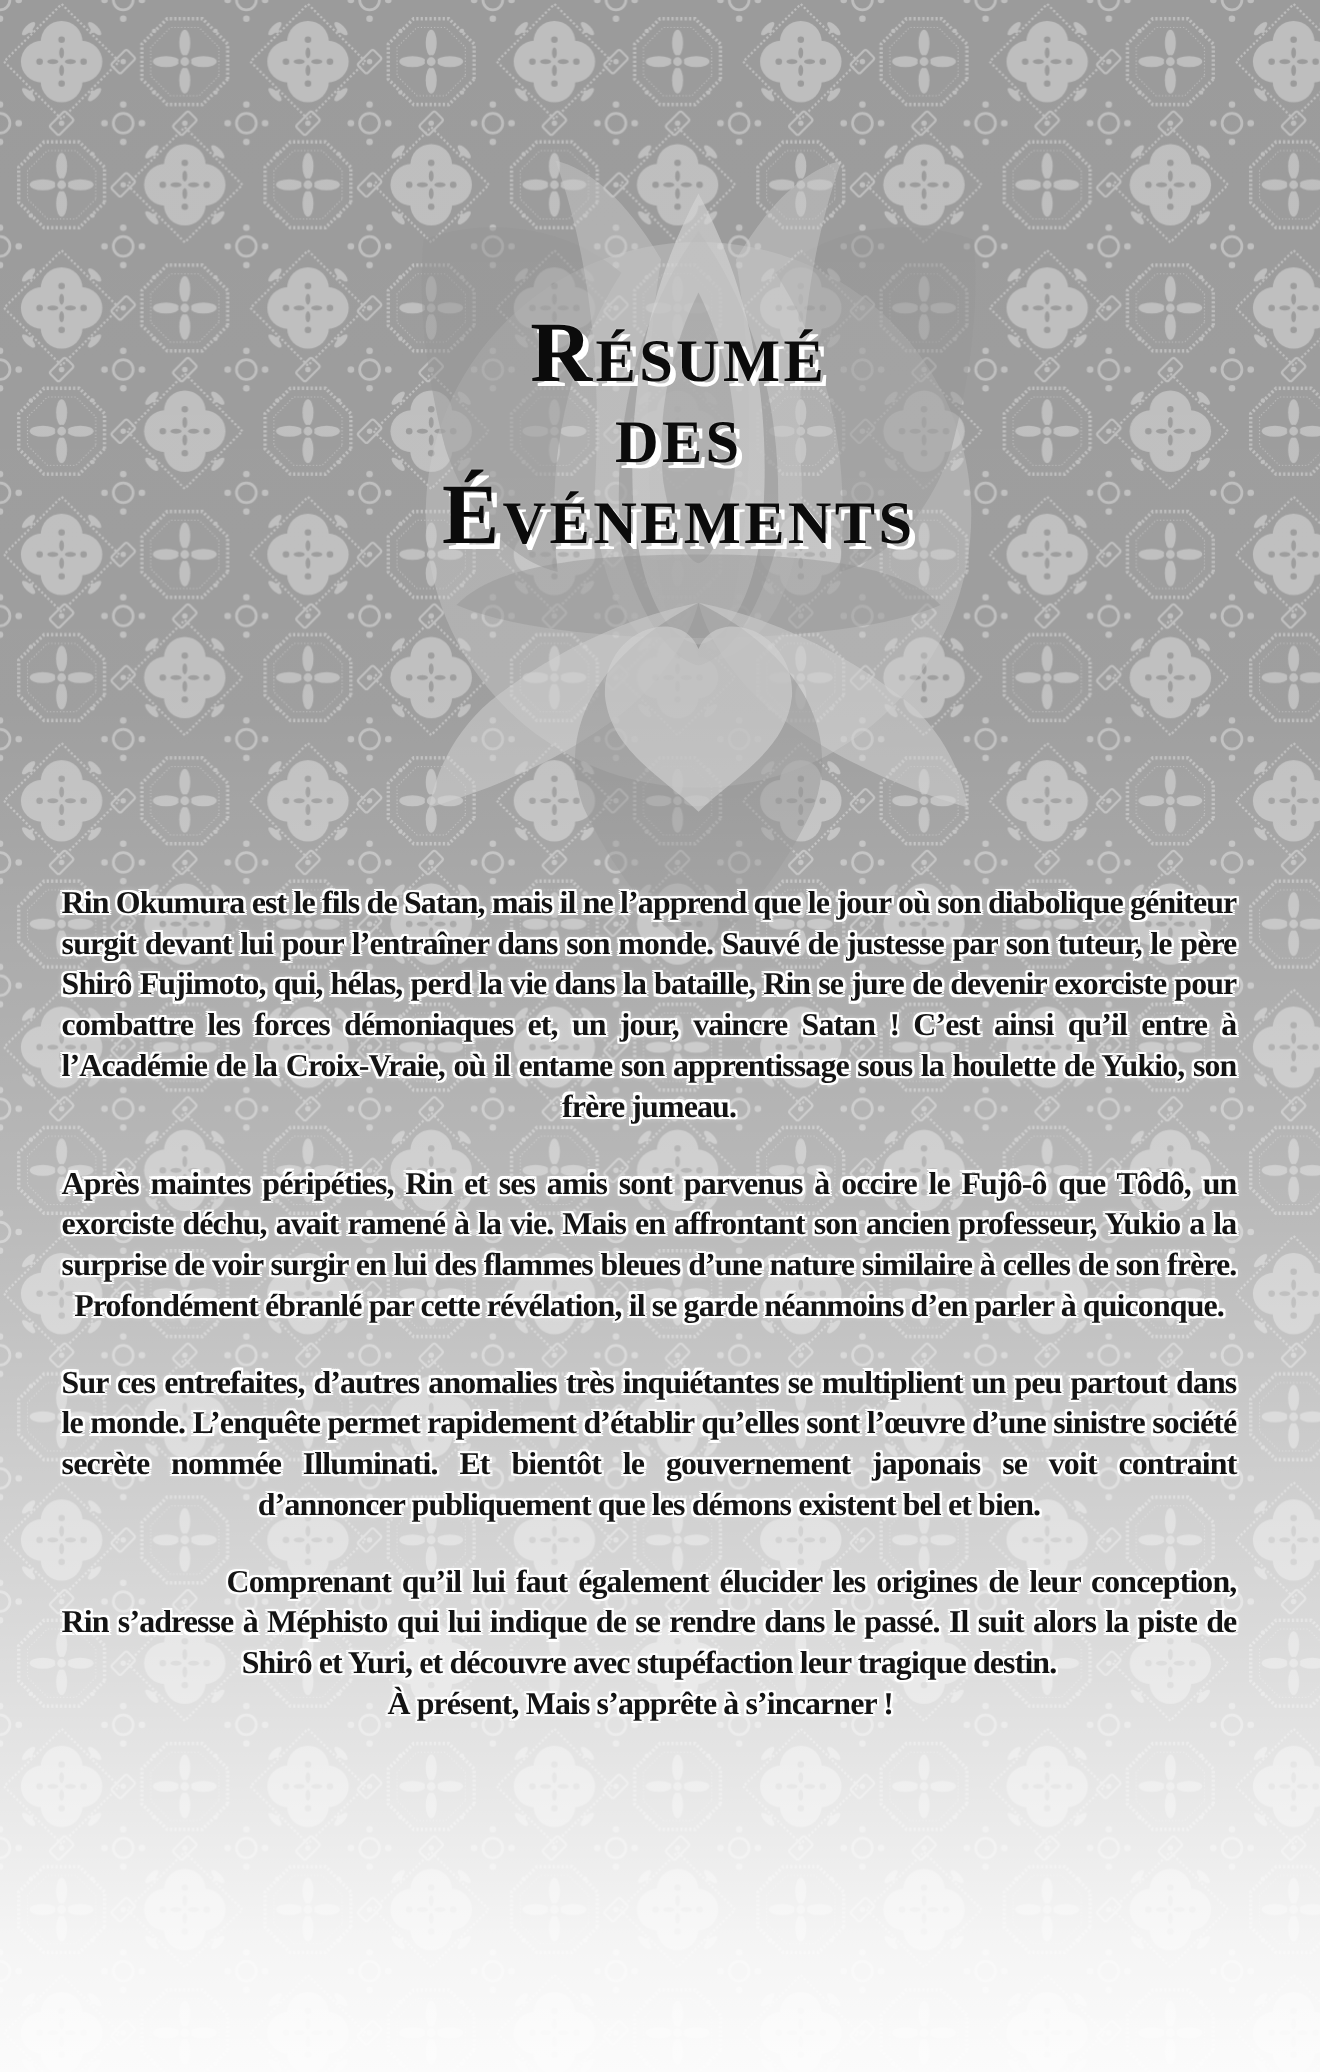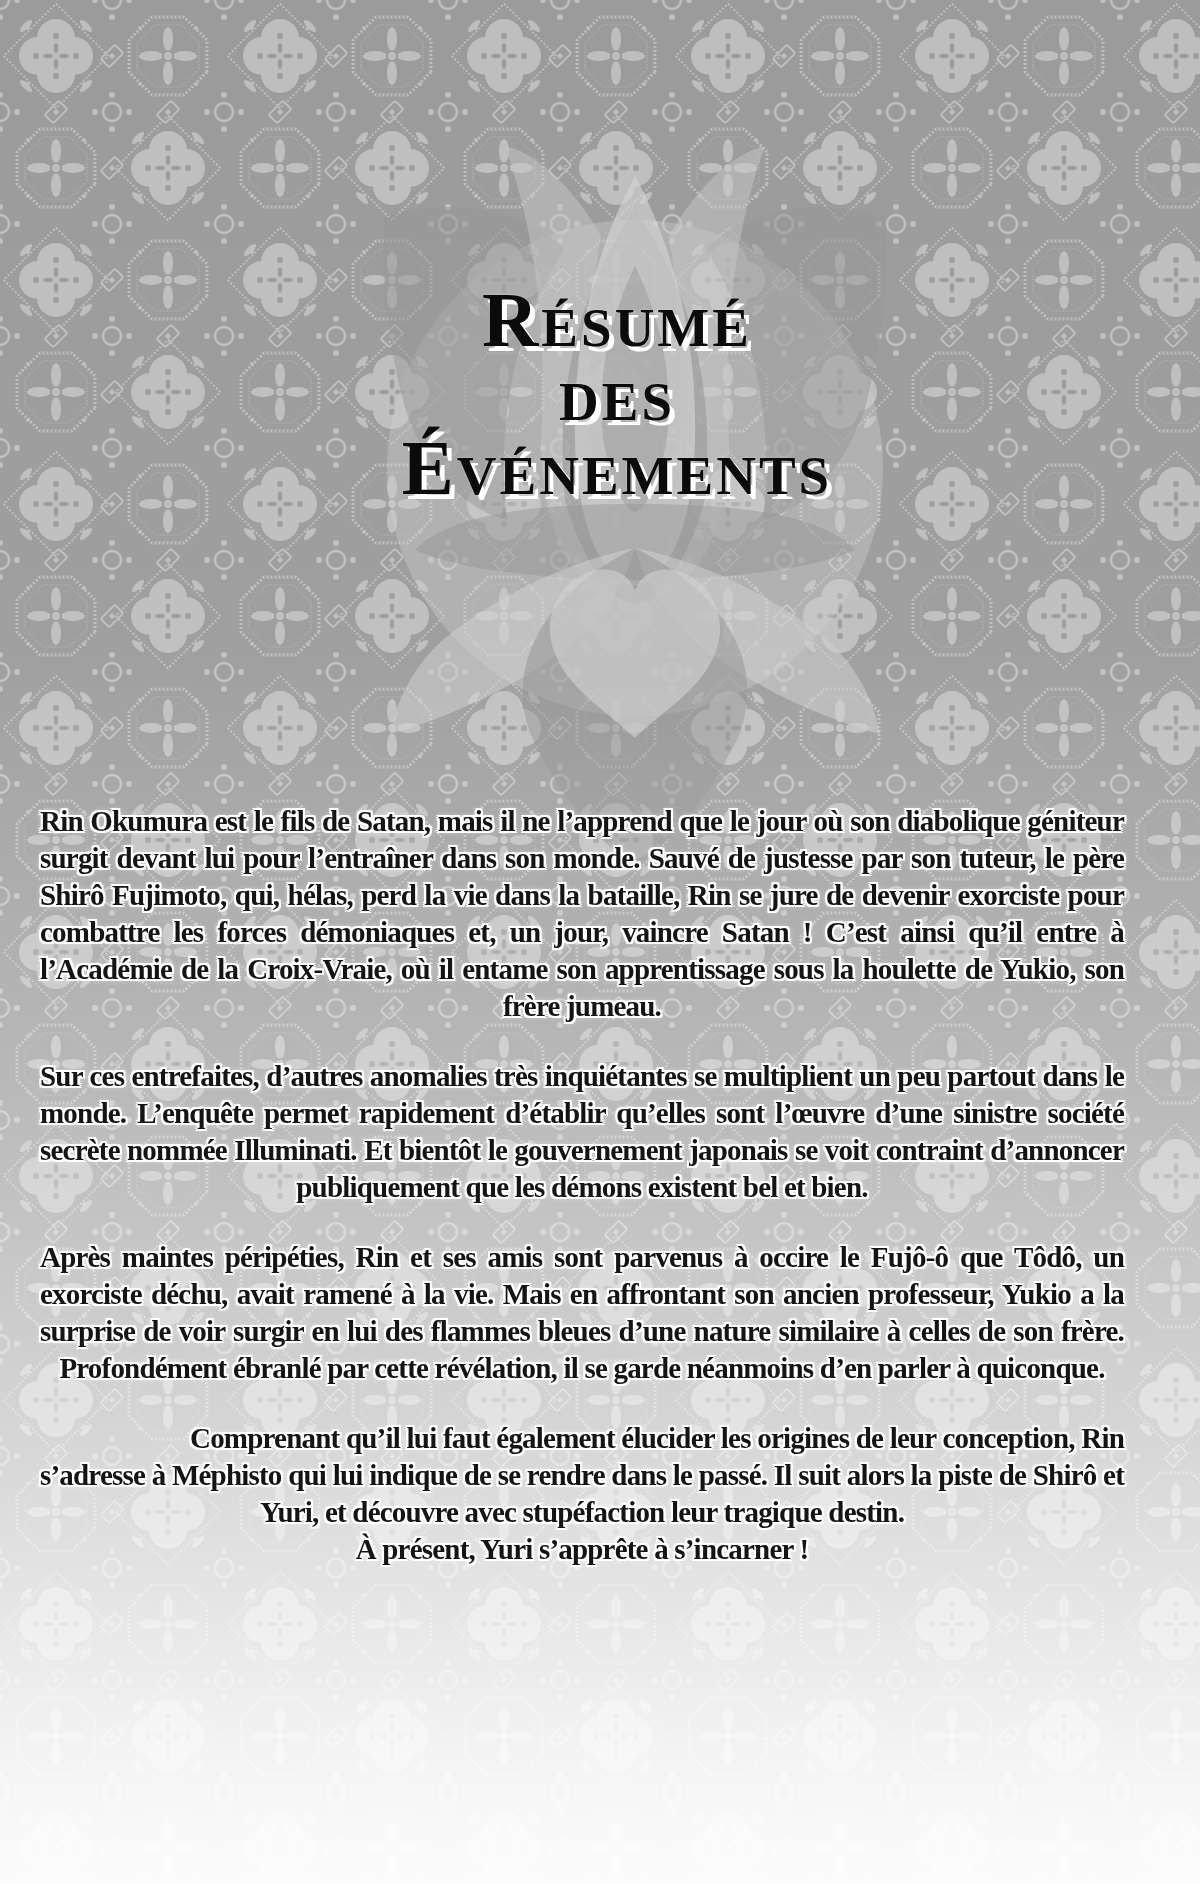--- a/index.html
+++ b/index.html
@@ -44,21 +44,21 @@
     font-size:29px;
     line-height:37px;
     letter-spacing:-0.8px;
     color:#141414;
     text-shadow:
       -2px -2px 0 #fff, 2px -2px 0 #fff, -2px 2px 0 #fff, 2px 2px 0 #fff,
       -2px 0 0 #fff, 2px 0 0 #fff, 0 -2px 0 #fff, 0 2px 0 #fff,
       0 0 6px rgba(255,255,255,0.95);
   }
   p.para{
-    margin:0 0 33px 0;
+    margin:0 0 33px 16px;
     text-align:justify;
     text-align-last:center;
   }
   p.indented{text-indent:150px;}
   p.center-line{text-align:center;text-align-last:center;margin:0;}
 </style>
 </head>
 <body>
 
 <div class="layer">
@@ -172,18 +172,18 @@
 
 <div class="content">
   <h1 class="title">
     <span class="t-line">Résumé</span>
     <span class="t-line">des</span>
     <span class="t-line">Événements</span>
   </h1>
 
   <div class="body-text">
     <p class="para">Rin Okumura est le fils de Satan, mais il ne l’apprend que le jour où son diabolique géniteur surgit devant lui pour l’entraîner dans son monde. Sauvé de justesse par son tuteur, le père Shirô Fujimoto, qui, hélas, perd la vie dans la bataille, Rin se jure de devenir exorciste pour combattre les forces démoniaques et, un jour, vaincre Satan ! C’est ainsi qu’il entre à l’Académie de la Croix-Vraie, où il entame son apprentissage sous la houlette de Yukio, son frère jumeau.</p>
+    <p class="para">Après maintes péripéties, Rin et ses amis sont parvenus à occire le Fujô-ô que Tôdô, un exorciste déchu, avait ramené à la vie. Mais en affrontant son ancien professeur, Yukio a la surprise de voir surgir en lui des flammes bleues d’une nature similaire à celles de son frère. Profondément ébranlé par cette révélation, il se garde néanmoins d’en parler à quiconque.</p>
     <p class="para">Sur ces entrefaites, d’autres anomalies très inquiétantes se multiplient un peu partout dans le monde. L’enquête permet rapidement d’établir qu’elles sont l’œuvre d’une sinistre société secrète nommée Illuminati. Et bientôt le gouvernement japonais se voit contraint d’annoncer publiquement que les démons existent bel et bien.</p>
-    <p class="para">Après maintes péripéties, Rin et ses amis sont parvenus à occire le Fujô-ô que Tôdô, un exorciste déchu, avait ramené à la vie. Mais en affrontant son ancien professeur, Yukio a la surprise de voir surgir en lui des flammes bleues d’une nature similaire à celles de son frère. Profondément ébranlé par cette révélation, il se garde néanmoins d’en parler à quiconque.</p>
     <p class="para indented" style="margin-bottom:0;">Comprenant qu’il lui faut également élucider les origines de leur conception, Rin s’adresse à Méphisto qui lui indique de se rendre dans le passé. Il suit alors la piste de Shirô et Yuri, et découvre avec stupéfaction leur tragique destin.</p>
-    <p class="center-line">À présent, Yuri s’apprête à s’incarner !</p>
+    <p class="center-line">À présent, Mais s’apprête à s’incarner !</p>
   </div>
 </div>
 
 </body></html>

